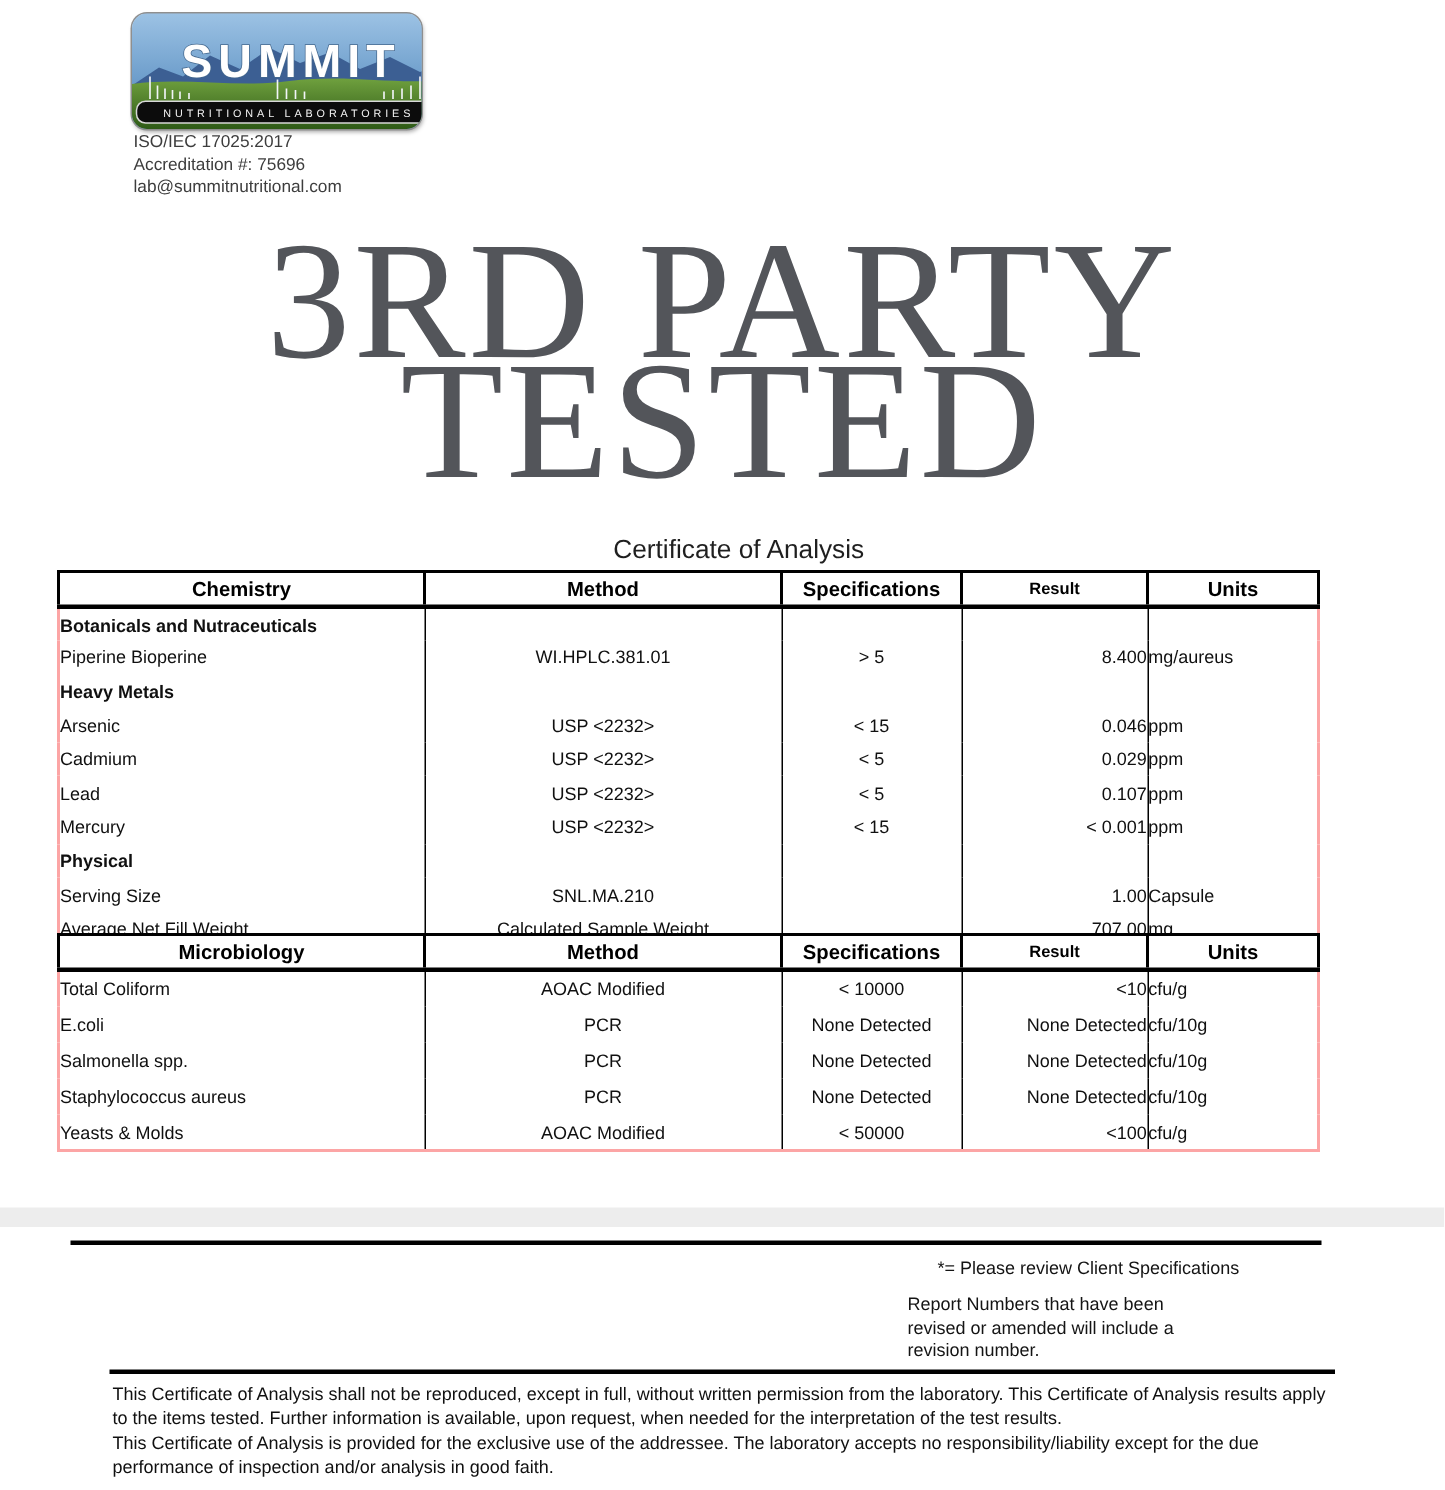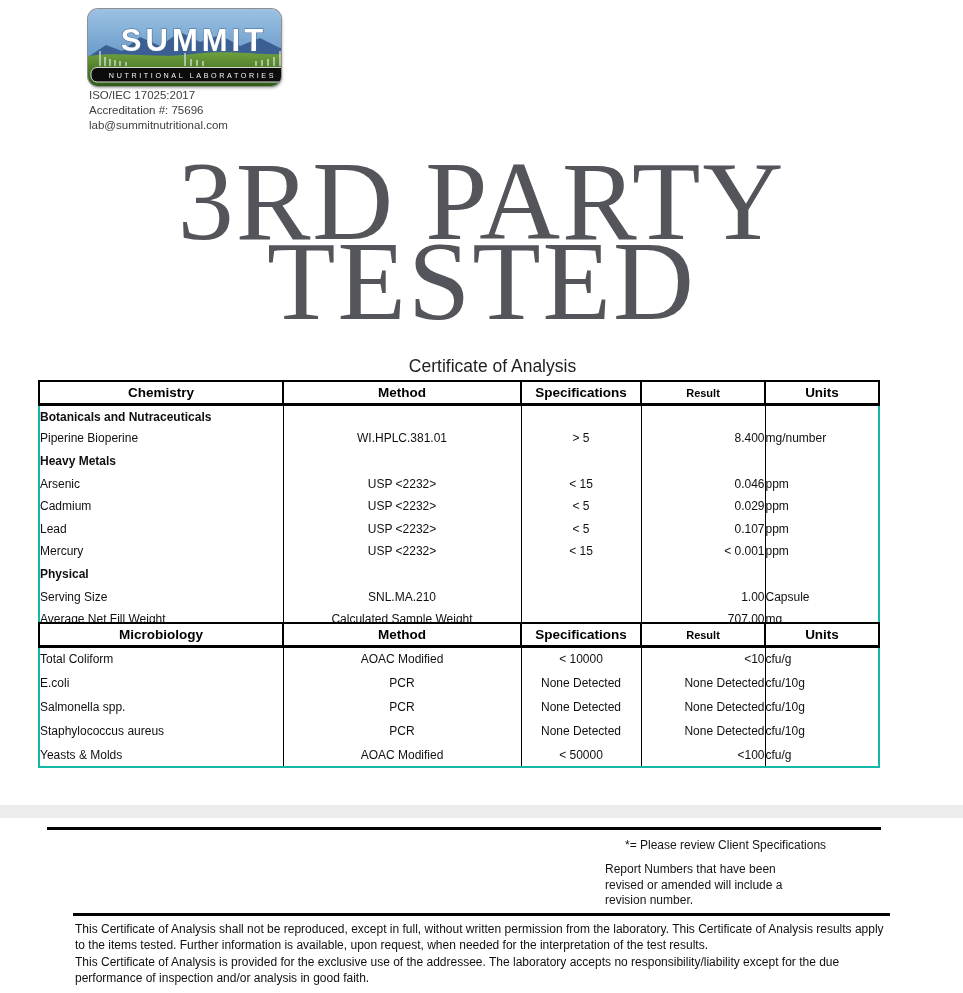--- a/index.html
+++ b/index.html
@@ -21,21 +21,21 @@
         font-family:"Liberation Serif",serif;color:#53555a;
         font-size:112px;line-height:80px;letter-spacing:2px;font-weight:400;}
   .hero span{display:block;}
 
   
   .doc-title{position:absolute;left:22px;right:0;top:356px;text-align:center;
              font-size:17.5px;color:#1f1f1f;}
 
   
   table.coa{position:absolute;left:38px;border-collapse:collapse;table-layout:fixed;
-            width:840px;border:2px solid #14b8a6;background:#fff;}
+            width:840px;border:2px solid #fca5a5;background:#fff;}
   table.chem{top:380px;}
   table.micro{top:622px;}
   .w0{width:244px}.w1{width:238px}.w2{width:120px}.w3{width:124px}.w4{width:114px}
   table.coa th{border:2px solid #000;border-bottom:3px solid #000;font-weight:bold;
                font-size:13.5px;height:21px;padding:0;text-align:center;color:#000;}
   table.coa th.small-h{font-size:11px;}
   table.coa td{border-left:1px solid #000;border-right:1px solid #000;border-top:0;border-bottom:0;
                font-size:12px;padding:0;vertical-align:middle;color:#101010;overflow:hidden;white-space:nowrap;}
   table.chem tbody tr{height:22.6px;}
   table.micro tbody tr{height:24.2px;}
@@ -136,21 +136,21 @@
           <td class="c1"></td>
           <td class="c2"></td>
           <td class="c3"></td>
           <td class="c4"></td>
         </tr>
         <tr>
           <td class="c0">Piperine Bioperine</td>
           <td class="c1">WI.HPLC.381.01</td>
           <td class="c2">&gt; 5</td>
           <td class="c3">8.400</td>
-          <td class="c4">mg/number</td>
+          <td class="c4">mg/aureus</td>
         </tr>
         <tr>
           <td class="c0 section">Heavy Metals</td>
           <td class="c1"></td>
           <td class="c2"></td>
           <td class="c3"></td>
           <td class="c4"></td>
         </tr>
         <tr>
           <td class="c0">Arsenic</td>

